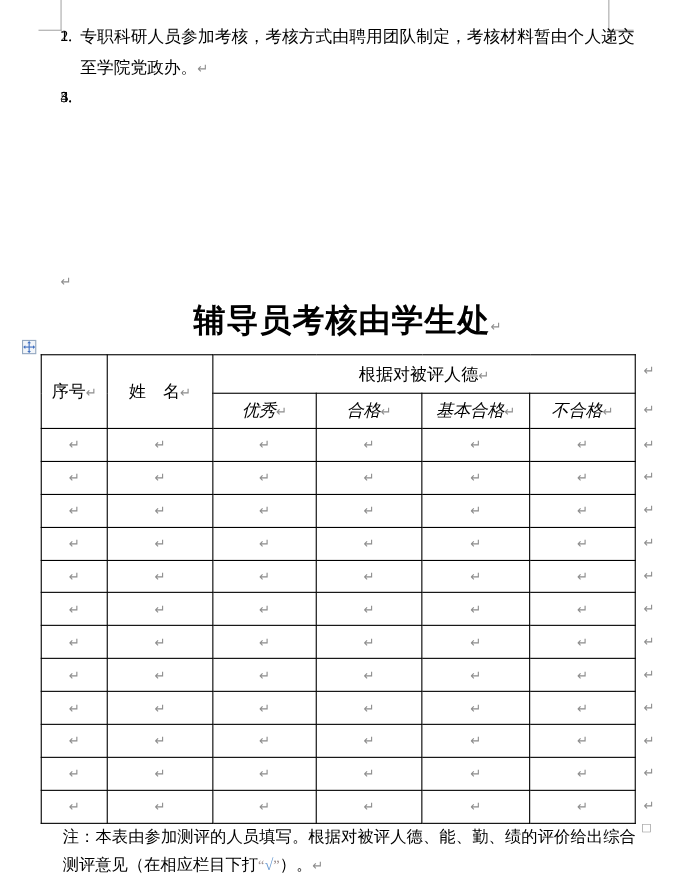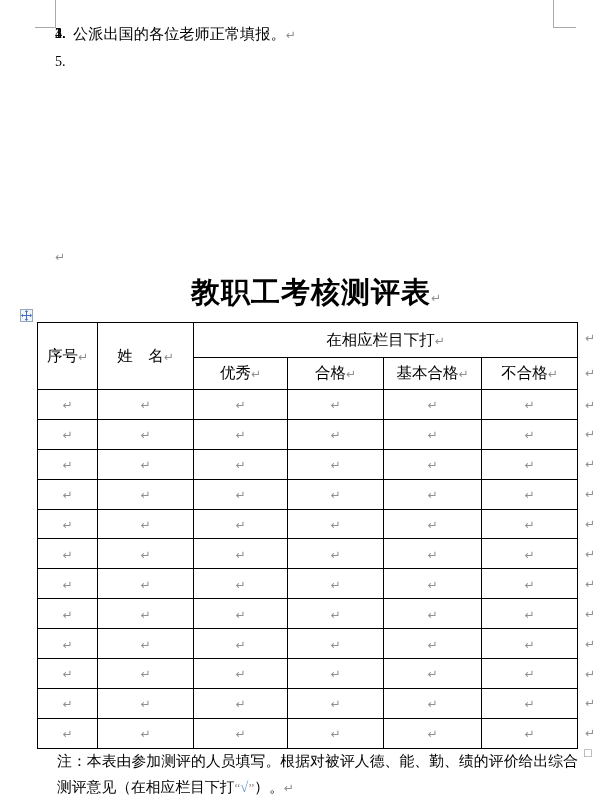--- a/index.html
+++ b/index.html
@@ -27,50 +27,50 @@
   
   .move-handle{position:absolute;left:20px;top:309px;width:13px;height:13px;box-sizing:border-box;
                border:1px solid #94a8c0;background:#f2f5f9;display:flex;align-items:center;justify-content:center;}
   
   .eval-table{position:absolute;left:37px;top:322px;border-collapse:collapse;table-layout:fixed;
               font-size:15.5px;}
   .eval-table td,.eval-table th{border:1px solid #000;padding:0;text-align:center;vertical-align:middle;
               font-weight:normal;overflow:hidden;}
   .eval-table .outside{border:none;vertical-align:top;text-align:left;padding:5px 0 0 7px;}
   .eval-table .hrow1{height:35px;}
-  .eval-table .hrow2{height:32px;}
+  .eval-table .hrow2{height:32px;font-style:italic;}
   .eval-table .brow{height:29.9px;}
   
   .note{position:absolute;left:57px;top:748px;width:521px;font-size:14.8px;line-height:26px;
         text-align:justify;text-justify:inter-character;}
   .note .check{color:#6b9bd2;}
   .note .q{color:#9a8d8d;font-size:13px;}
   
   .end-square{position:absolute;left:583px;top:748px;color:#8f8f8f;font-size:10px;
               font-family:"DejaVu Sans",sans-serif;line-height:1;}
 </style>
 </head>
 <body>
 
 <div class="corner corner-tl"></div>
 <div class="corner corner-tr"></div>
 
 <ol class="list" id="list">
     <li><span class="num">1.</span></li>
-    <li><span class="num">2.</span></li>
+    <li><span class="num">2.</span><span class="txt">专职科研人员参加考核，考核方式由聘用团队制定，考核材料暂由个人递交至学院党政办。<span class="pilcrow">↵</span></span></li>
     <li><span class="num">3.</span></li>
-    <li><span class="num">4.</span><span class="txt">公派出国的各位老师正常填报。<span class="pilcrow">↵</span></span></li>
+    <li><span class="num">4.</span></li>
     <li><span class="num">5.</span></li>
   </ol>
 
 <div class="empty-para">
   <span class="pilcrow">↵</span>
 </div>
 
-<h1 class="title"><span>教职工考核测评表</span><span class="pilcrow">↵</span></h1>
+<h1 class="title"><span>辅导员考核由学生处</span><span class="pilcrow">↵</span></h1>
 
 <div class="move-handle">
   <svg width="11" height="11" viewBox="0 0 11 11">
     <g fill="#3f6fc0">
       <rect x="5" y="1.5" width="1" height="8"></rect>
       <rect x="1.5" y="5" width="8" height="1"></rect>
       <polygon points="5.5,0 3.8,2 7.2,2"></polygon>
       <polygon points="5.5,11 3.8,9 7.2,9"></polygon>
       <polygon points="0,5.5 2,3.8 2,7.2"></polygon>
       <polygon points="11,5.5 9,3.8 9,7.2"></polygon>
@@ -85,21 +85,21 @@
       <col style="width:94px">
     <col style="width:96px">
       <col style="width:98px">
       <col style="width:96px">
     <col style="width:35px">
   </colgroup>
   <thead>
     <tr class="hrow1">
       <td rowspan="2"><span>序号</span><span class="pilcrow">↵</span></td>
       <td rowspan="2"><span>姓　名</span><span class="pilcrow">↵</span></td>
-      <td colspan="4"><span>在相应栏目下打</span><span class="pilcrow">↵</span></td>
+      <td colspan="4"><span>根据对被评人德</span><span class="pilcrow">↵</span></td>
       <td class="outside"><span class="pilcrow">↵</span></td>
     </tr>
     <tr class="hrow2">
       <td><span>优秀</span><span class="pilcrow">↵</span></td>
       <td><span>合格</span><span class="pilcrow">↵</span></td>
       <td><span>基本合格</span><span class="pilcrow">↵</span></td>
       <td><span>不合格</span><span class="pilcrow">↵</span></td>
       <td class="outside"><span class="pilcrow">↵</span></td>
     </tr>
   </thead>

